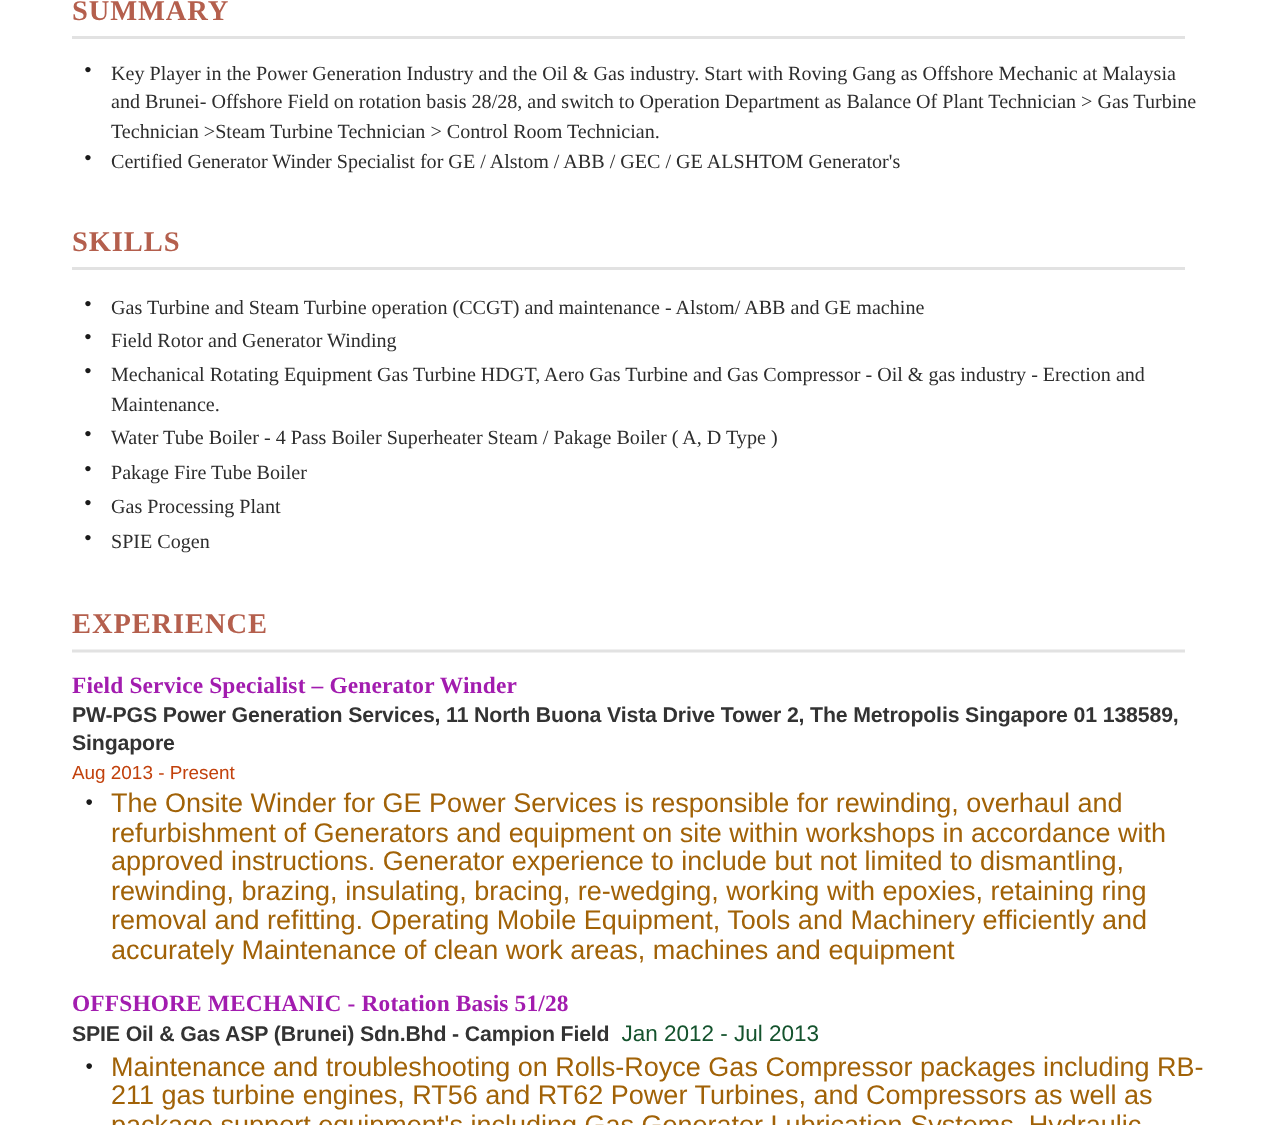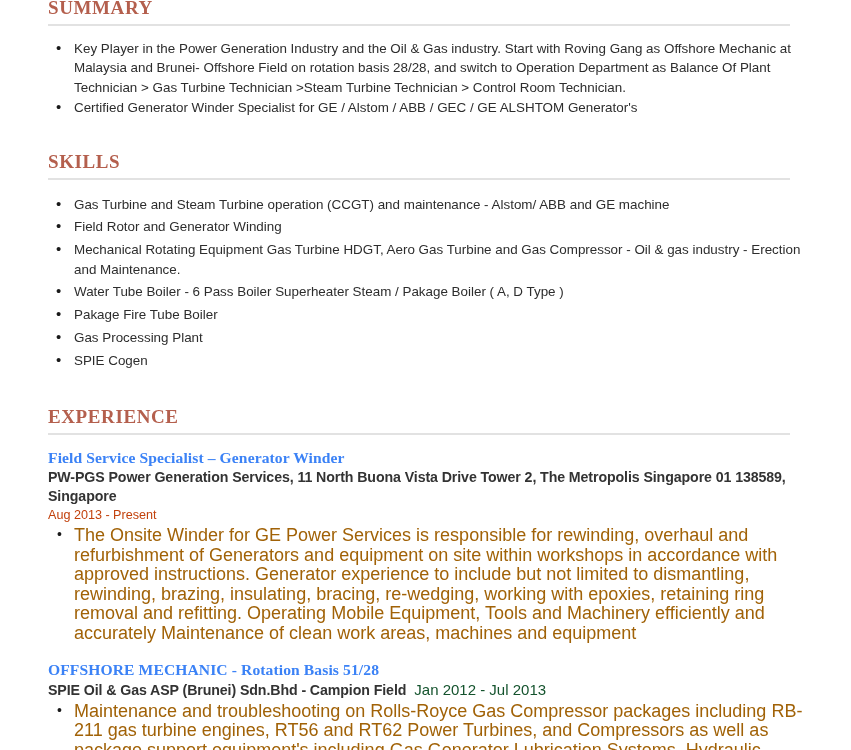--- a/index.html
+++ b/index.html
@@ -51,20 +51,21 @@
     margin: 0;
     padding: 0;
   }
   ul.bullets > li {
     position: relative;
     padding-left: 26px;
     font-size: 13.4px;
     line-height: 19.4px;
     color: #2d2d2d;
     margin: 0 0 1px 0;
+    font-family: Liberation Serif, serif;
   }
   ul.bullets > li::before {
     content: "\2022";
     position: absolute;
     left: 8px;
     top: -1px;
     font-size: 15px;
     color: #1a1a1a;
     line-height: 19.4px;
   }
@@ -82,21 +83,21 @@
   
   #experience-section { margin-top: 37px; }
   #experience-list { margin-top: 13px; }
 
   .job { margin-bottom: 16px; }
 
   .job-title {
     font-family: "Liberation Serif", serif;
     font-weight: bold;
     font-size: 15.6px;
-    color: #3b82f6;
+    color: #a21caf;
     line-height: 20px;
     letter-spacing: 0.1px;
   }
 
   .job-meta {
     font-size: 14.2px;
     font-weight: bold;
     color: #333333;
     line-height: 19px;
     letter-spacing: -0.1px;
@@ -157,21 +158,21 @@
     </ul>
   </section>
 
   <section class="section" id="skills-section">
     <h2 class="section-head">SKILLS</h2>
     <div class="section-rule"></div>
     <ul class="bullets" id="skills-list">
       <li>Gas Turbine and Steam Turbine operation (CCGT) and maintenance - Alstom/ ABB and GE machine</li>
       <li>Field Rotor and Generator Winding</li>
       <li>Mechanical Rotating Equipment Gas Turbine HDGT, Aero Gas Turbine and Gas Compressor - Oil &amp; gas industry - Erection and Maintenance.</li>
-      <li>Water Tube Boiler - 6 Pass Boiler Superheater Steam / Pakage Boiler ( A, D Type )</li>
+      <li>Water Tube Boiler - 4 Pass Boiler Superheater Steam / Pakage Boiler ( A, D Type )</li>
       <li>Pakage Fire Tube Boiler</li>
       <li>Gas Processing Plant</li>
       <li>SPIE Cogen</li>
     </ul>
   </section>
 
   <section class="section" id="experience-section">
     <h2 class="section-head">EXPERIENCE</h2>
     <div class="section-rule"></div>
 

